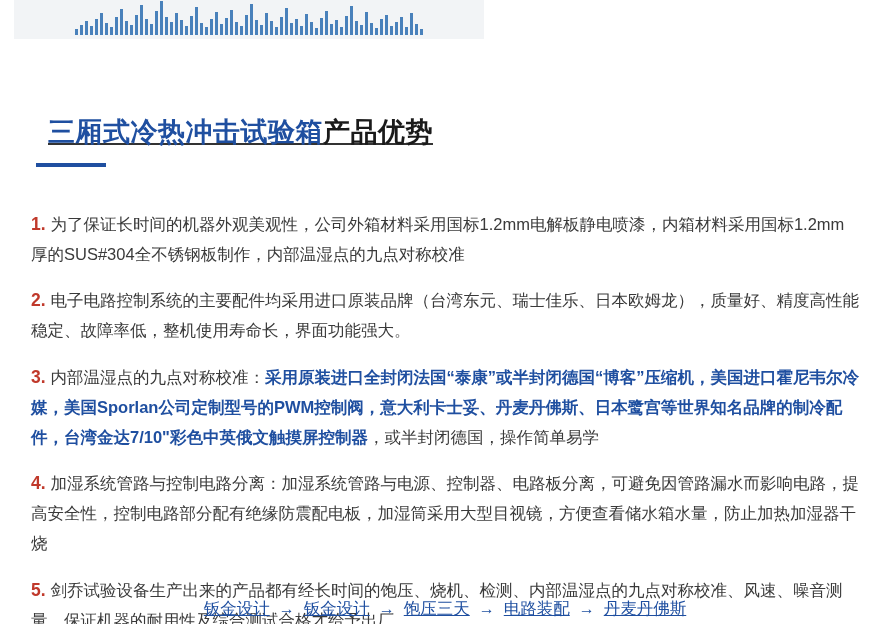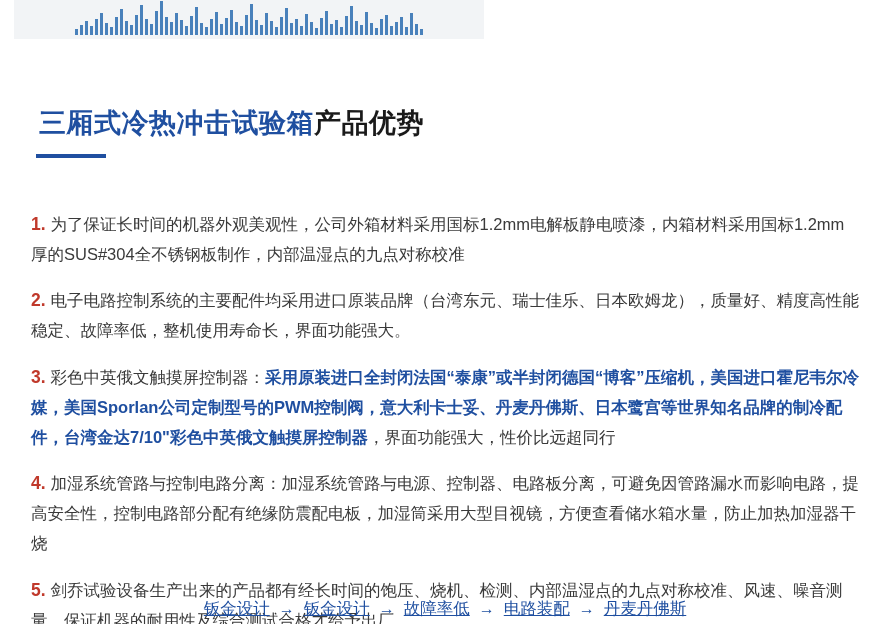--- a/index.html
+++ b/index.html
@@ -48,21 +48,22 @@
     position: absolute;
     left: 36px;
     top: 104px;
     width: 830px;
   }
   .heading {
     font-size: 27px;
     font-weight: bold;
     letter-spacing: .5px;
     line-height: 1.25;
-    margin: 3px;
+    margin: 12px;
+    text-decoration: underline;
   }
   .heading .blue { color: #1f4fa0; }
   .heading .dark { color: #1a1a1a; }
   .heading-rule {
     margin-top: 13px;
     width: 70px;
     height: 4px;
     background: #1f4fa0;
   }
 
@@ -192,28 +193,28 @@
 </div>
 
 <div class="heading-wrap">
   <h1 class="heading"><span class="blue">三厢式冷热冲击试验箱</span><span class="dark">产品优势</span></h1>
   <div class="heading-rule"></div>
 </div>
 
 <div class="content" id="content-list">
     <p class="item"><span class="num">1. </span><span>为了保证长时间的机器外观美观性，公司外箱材料采用国标1.2mm电解板静电喷漆，内箱材料采用国标1.2mm厚的SUS#304全不锈钢板制作，内部温湿点的九点对称校准</span></p>
     <p class="item"><span class="num">2. </span><span>电子电路控制系统的主要配件均采用进口原装品牌（台湾东元、瑞士佳乐、日本欧姆龙），质量好、精度高性能稳定、故障率低，整机使用寿命长，界面功能强大。</span></p>
-    <p class="item"><span class="num">3. </span><span>彩色中英俄文触摸屏控制器：</span><span class="hl">采用原装进口全封闭法国“泰康”或半封闭德国“博客”压缩机，美国进口霍尼韦尔冷媒，美国Sporlan公司定制型号的PWM控制阀，意大利卡士妥、丹麦丹佛斯、日本鹭宫等世界知名品牌的制冷配件，台湾金达7/10"彩色中英俄文触摸屏控制器</span><span>，界面功能强大，性价比远超同行</span></p>
+    <p class="item"><span class="num">3. </span><span>内部温湿点的九点对称校准：</span><span class="hl">采用原装进口全封闭法国“泰康”或半封闭德国“博客”压缩机，美国进口霍尼韦尔冷媒，美国Sporlan公司定制型号的PWM控制阀，意大利卡士妥、丹麦丹佛斯、日本鹭宫等世界知名品牌的制冷配件，台湾金达7/10"彩色中英俄文触摸屏控制器</span><span>，或半封闭德国，操作简单易学</span></p>
     <p class="item"><span class="num">4. </span><span>加湿系统管路与控制电路分离：加湿系统管路与电源、控制器、电路板分离，可避免因管路漏水而影响电路，提高安全性，控制电路部分配有绝缘防震配电板，加湿筒采用大型目视镜，方便查看储水箱水量，防止加热加湿器干烧</span></p>
     <p class="item"><span class="num">5. </span><span>剑乔试验设备生产出来的产品都有经长时间的饱压、烧机、检测、内部温湿点的九点对称校准、风速、噪音测量，保证机器的耐用性及综合测试合格才给予出厂</span></p>
   </div>
 
 <div class="flow" id="flow-row">
     <span class="flow-step">钣金设计</span>
     <span class="flow-arrow">→</span>
     <span class="flow-step">钣金设计</span>
     <span class="flow-arrow">→</span>
-    <span class="flow-step">故障率低</span>
+    <span class="flow-step">饱压三天</span>
     <span class="flow-arrow">→</span>
     <span class="flow-step">电路装配</span>
     <span class="flow-arrow">→</span>
     <span class="flow-step">丹麦丹佛斯</span>
   </div>
 
 </body></html>

